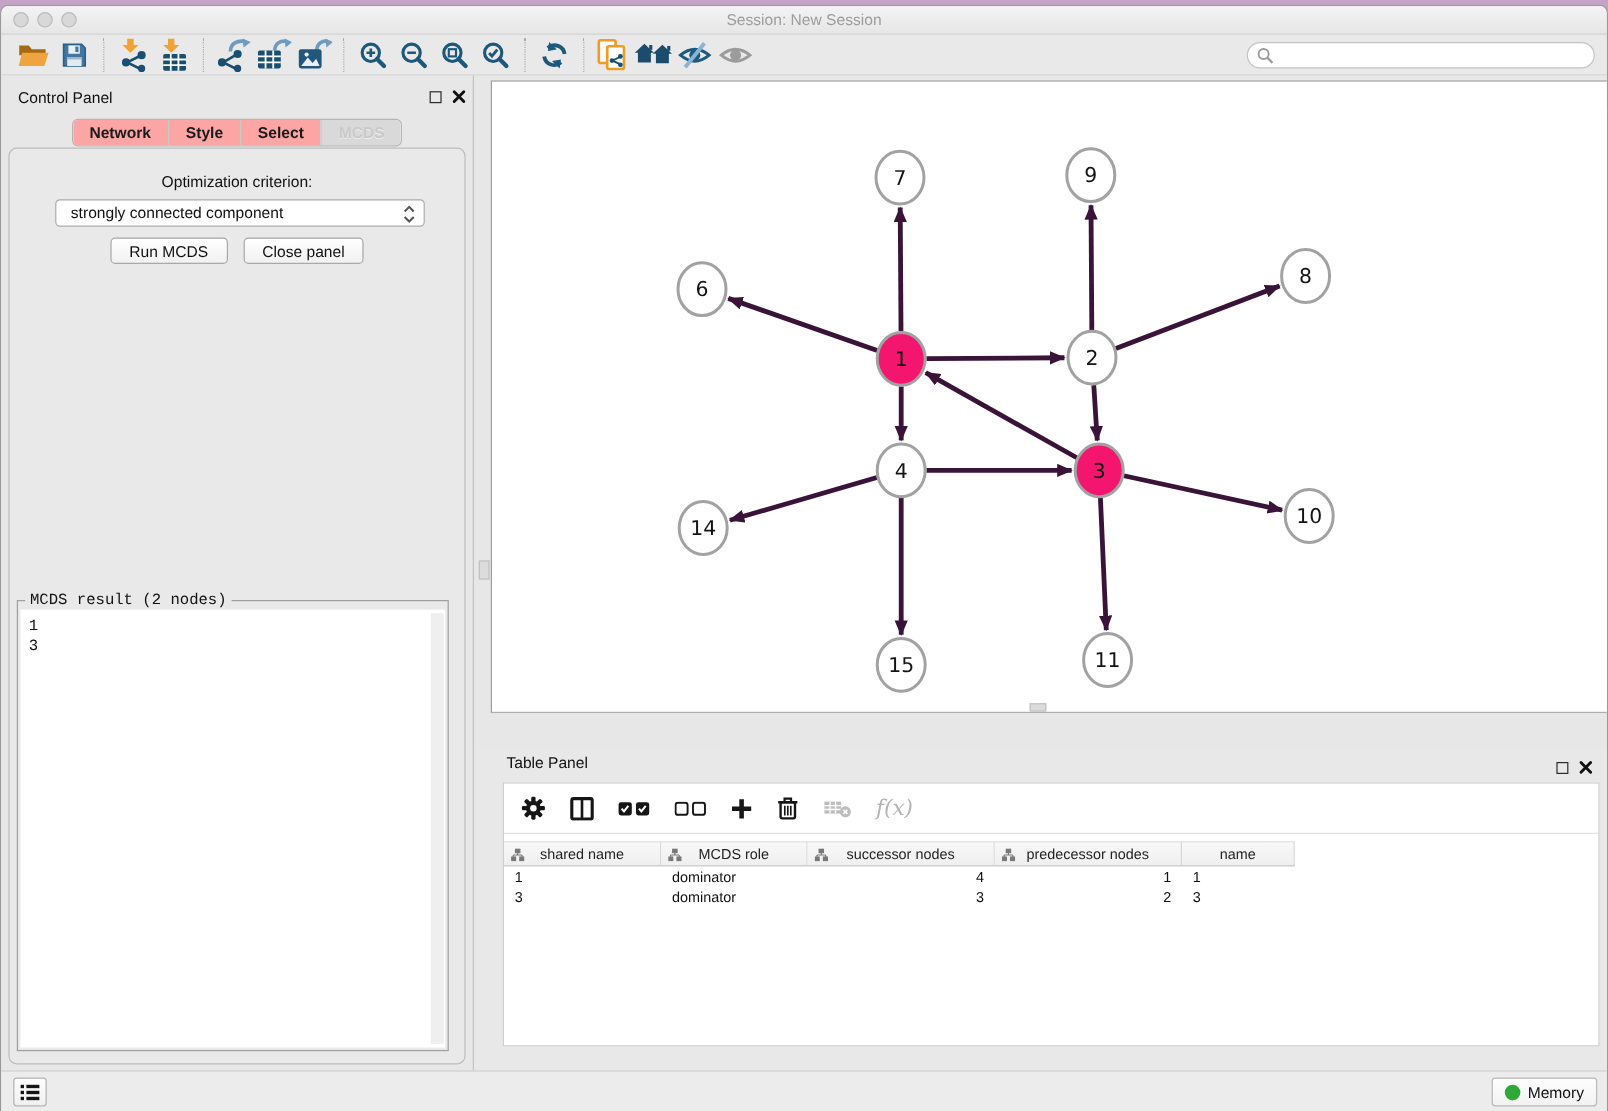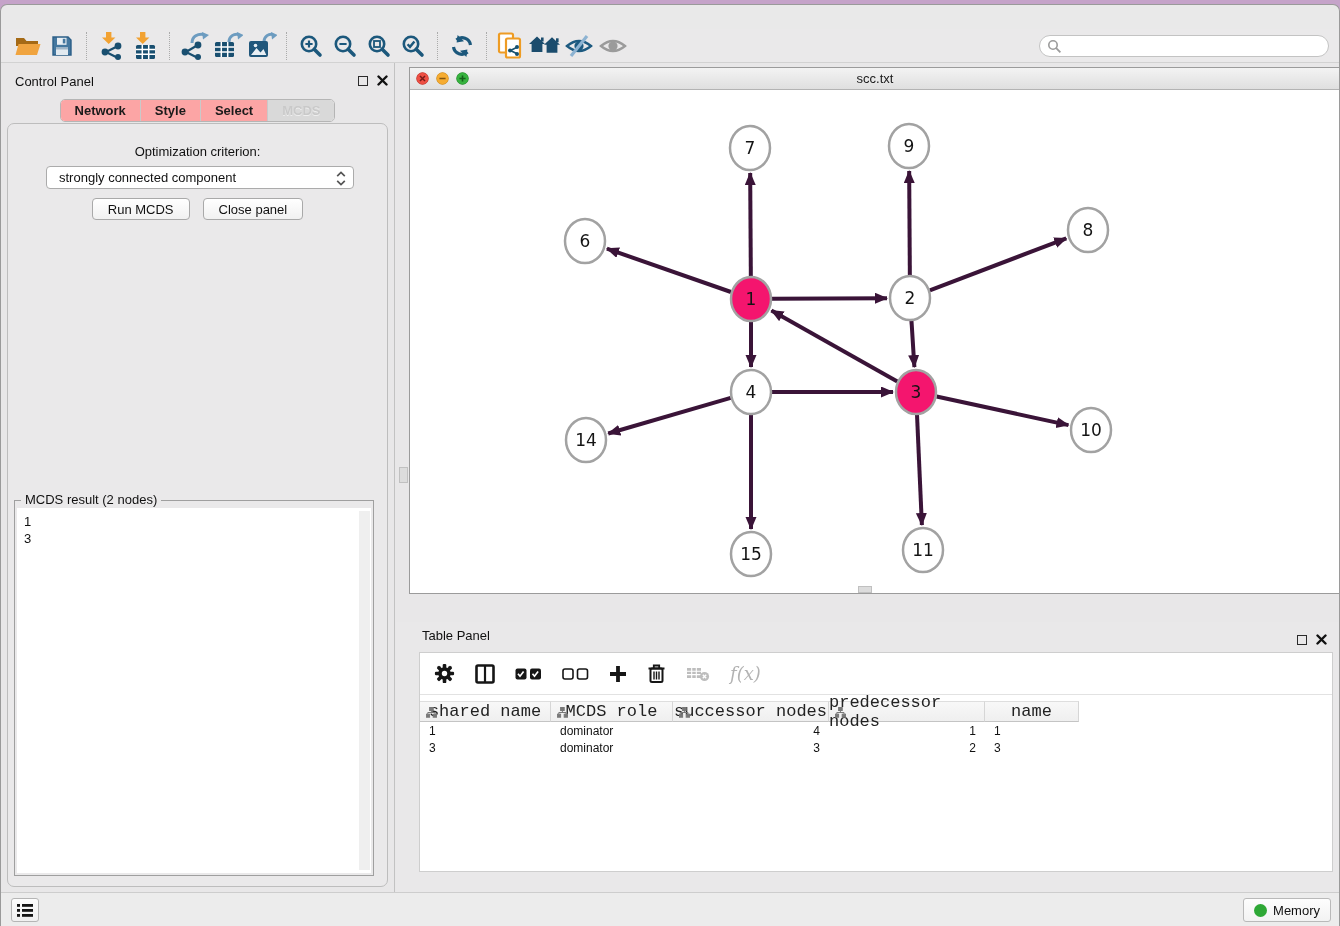--- a/index.html
+++ b/index.html
@@ -39,21 +39,21 @@
   .tab.selected { background:#d9d9d9; color:#c9c9c9; text-shadow:0 1px 0 #eee; }
   #cp-inner { position:absolute; left:6px; right:6px; top:60px; bottom:10px;
     background:#eae9ea; border:1px solid #bdbdbd; border-radius:7px; }
   #opt-label { position:absolute; left:0; right:0; top:20px; text-align:center; font-size:13px; color:#111; }
   #criterion-select { position:absolute; left:38px; top:42px; width:308px; height:23px; background:#fff;
     border:1px solid #ababab; border-radius:4px; font-size:13px; color:#111; display:flex; align-items:center; padding-left:12px; }
   #criterion-stepper { position:absolute; right:7px; top:4px; }
   #cp-buttons { position:absolute; left:0; right:0; top:74px; display:flex; justify-content:center; gap:13px; }
   .mac-btn { height:22px; padding:0 15px; background:linear-gradient(#ffffff,#f1f1f1); border:1px solid #a9a9a9;
     border-radius:4px; font-size:13px; color:#111; font-family:"Liberation Sans",sans-serif; display:flex; align-items:center; }
-  #result-group { position:absolute; left:6px; right:13px; top:376px; bottom:10px; border:1px solid #9f9f9f; }
+  #result-group { position:absolute; left:6px; right:13px; top:376px; bottom:10px; border:1px solid #9f9f9f;font-family:Liberation Mono, monospace; }
   #result-legend { position:absolute; left:6px; top:-9px; background:#eae9ea; padding:0 4px; font-size:13px; color:#111; }
   #result-area { position:absolute; left:2px; right:2px; top:7px; bottom:2px; background:#fff; }
   #result-text { padding:5px 7px; font-size:13px; line-height:17px; color:#111; white-space:pre-line; }
   #result-scrollbar { position:absolute; right:1px; top:3px; bottom:3px; width:11px; background:#efefef; }
 
   
   #network-window { position:absolute; left:408px; top:4px; width:932px; height:527px;
     border:1px solid #9b9b9b; background:#fff; }
   #nw-titlebar { position:absolute; left:0; top:0; width:100%; height:22px;
     background:linear-gradient(#f3f3f3,#dfdfdf); border-bottom:1px solid #b3b3b3; }
@@ -70,41 +70,47 @@
   #table-panel { position:absolute; left:395px; top:559px; width:945px; height:301px; background:#e9e8e9; }
   #tp-title { position:absolute; left:26px; top:6px; font-size:13px; color:#111; }
   #tp-white { position:absolute; left:23px; top:30px; width:914px; height:220px; background:#fff; border:1px solid #cecece; }
   #tp-toolbar { position:absolute; left:0; top:0; width:100%; height:42px; display:flex; align-items:center;
     gap:20px; padding-left:14px; border-bottom:1px solid #e2e2e2; }
   .tpt-btn { display:flex; align-items:center; justify-content:center; }
   #fx-label { font-family:"DejaVu Serif", serif; font-style:italic; font-size:18px; color:#b3b3b3; }
   #tbl-header { position:absolute; left:0; top:48px; display:flex; }
   .th { height:21px; background:linear-gradient(#f8f8f8,#efefef); border-right:1px solid #d6d6d6;
     border-bottom:1px solid #c4c4c4; border-top:1px solid #dedede; display:flex; align-items:center; justify-content:center;
-    font-size:17px; color:#222; position:relative;font-family:Liberation Mono, monospace; }
+    font-size:12px; color:#222; position:relative; }
   .th .tree-ic { position:absolute; left:6px; top:5px; }
   #tbl-rows { position:absolute; left:0; top:70px; width:100%; }
   .tr { display:flex; height:17px; }
   .td { font-size:12px; color:#111; padding:1px 9px 0 9px; overflow:hidden; white-space:nowrap; }
   #tp-tabs { position:absolute; left:0; right:0; top:269px; display:flex; justify-content:center; }
 
   
   #statusbar { position:absolute; left:0; bottom:0; width:100%; height:34px; background:#ececec; border-top:1px solid #cdcdcd; }
   #list-btn { position:absolute; left:10px; top:5px; width:28px; height:24px; background:linear-gradient(#fdfdfd,#f0f0f0);
     border:1px solid #b5b5b5; border-radius:3px; display:flex; align-items:center; justify-content:center; }
   #memory-btn { position:absolute; right:8px; top:5px; height:24px; padding:0 10px; background:linear-gradient(#fdfdfd,#f2f2f2);
     border:1px solid #b9b9b9; border-radius:3px; display:flex; align-items:center; gap:6px; font-size:13px; color:#111; }
   #memory-dot { width:13px; height:13px; border-radius:50%; background:#2ea836; }
 </style>
 </head>
 <body>
 
 <div id="screen">
 <div id="app-window">
 
+  <div id="titlebar">
+    <div class="tl-dot" style="left:10px"></div>
+    <div class="tl-dot" style="left:30px"></div>
+    <div class="tl-dot" style="left:50px"></div>
+    <div id="main-title">Session: New Session</div>
+  </div>
 
   <div id="toolbar">
     <div class="tb-btn">
       <svg width="26" height="20" viewBox="0 0 26 20">
         <path d="M1 2 h8 l2.5 3 H23 v5 H1 z" fill="#a56a16"></path>
         <path d="M3.5 8 H25.5 L22 19 H0.5 z" fill="#f0a440"></path>
       </svg>
     </div>
     <div class="tb-btn">
       <svg width="22" height="22" viewBox="0 0 22 22">
@@ -291,35 +297,20 @@
           <div id="result-area">
             <div id="result-text">1
 3</div>
             <div id="result-scrollbar"></div>
           </div>
         </div>
       </div>
     </div>
 
     <div id="network-window">
-      <div id="nw-titlebar">
-        <svg class="nw-dot" style="left:6px" width="13" height="13" viewBox="0 0 13 13">
-          <circle cx="6.5" cy="6.5" r="6" fill="#ee4f43" stroke="#c33a31" stroke-width="0.8"></circle>
-          <path d="M4 4 L9 9 M9 4 L4 9" stroke="rgba(80,10,10,0.75)" stroke-width="1.5"></path>
-        </svg>
-        <svg class="nw-dot" style="left:26px" width="13" height="13" viewBox="0 0 13 13">
-          <circle cx="6.5" cy="6.5" r="6" fill="#f6ac31" stroke="#d08f23" stroke-width="0.8"></circle>
-          <path d="M3.4 6.5 H9.6" stroke="rgba(90,55,5,0.75)" stroke-width="1.6"></path>
-        </svg>
-        <svg class="nw-dot" style="left:46px" width="13" height="13" viewBox="0 0 13 13">
-          <circle cx="6.5" cy="6.5" r="6" fill="#37b33f" stroke="#2a8f31" stroke-width="0.8"></circle>
-          <path d="M3.4 6.5 H9.6 M6.5 3.4 V9.6" stroke="rgba(10,70,15,0.75)" stroke-width="1.6"></path>
-        </svg>
-        <div id="nw-title">scc.txt</div>
-      </div>
       <div id="nw-canvas">
         <svg id="graph-svg">
               <defs>
                 <marker id="arrow" markerUnits="userSpaceOnUse" markerWidth="14" markerHeight="12" refX="12" refY="5.5" orient="auto">
                   <path d="M0 0 L13 5.5 L0 11 Z" fill="#3A1438"></path>
                 </marker>
               </defs>
               <line x1="340.84768613014063" y1="186.00060565123582" x2="340.165558612533" y2="82.99935049248123" stroke="#3A1438" stroke-width="4" marker-end="url(#arrow)"></line>
               <line x1="320.99443508205184" y1="202.01010382384945" x2="196.89363600218894" y2="158.64958366341543" stroke="#3A1438" stroke-width="4" marker-end="url(#arrow)"></line>
               <line x1="361.9996533267926" y1="208.86792670863653" x2="477.0003862274313" y2="208.14465165894697" stroke="#3A1438" stroke-width="4" marker-end="url(#arrow)"></line>

